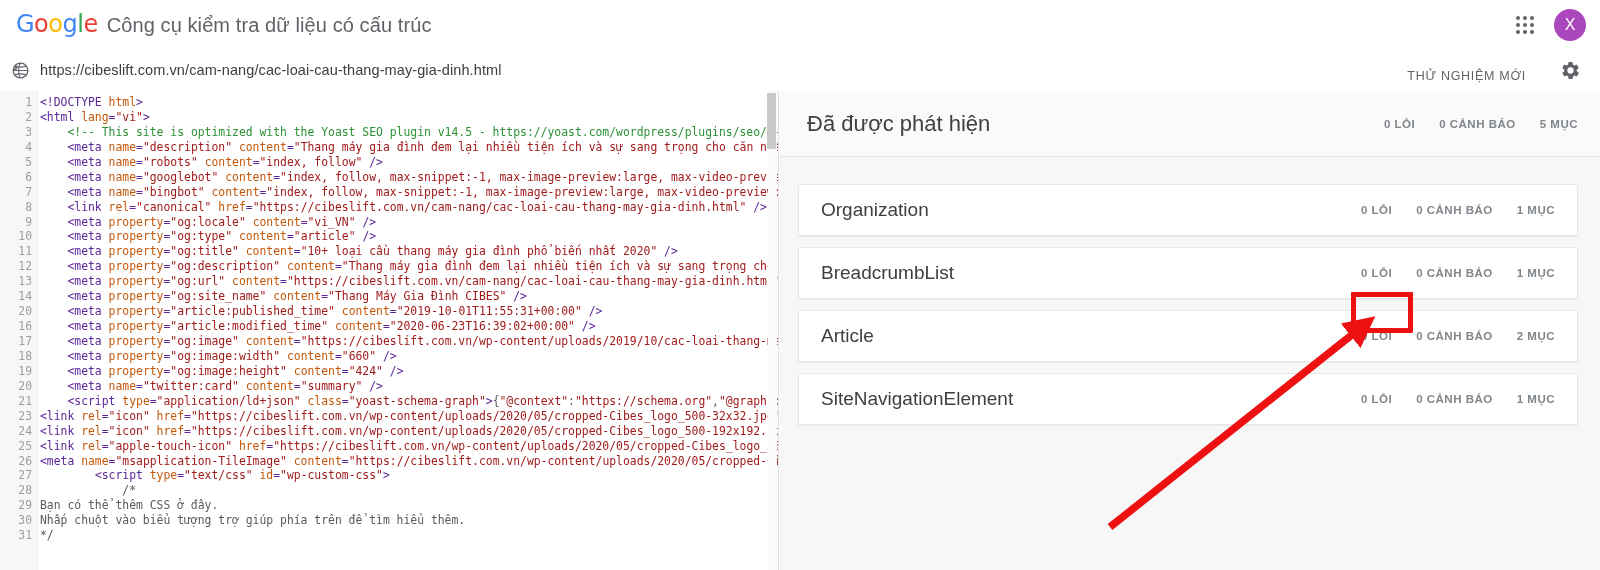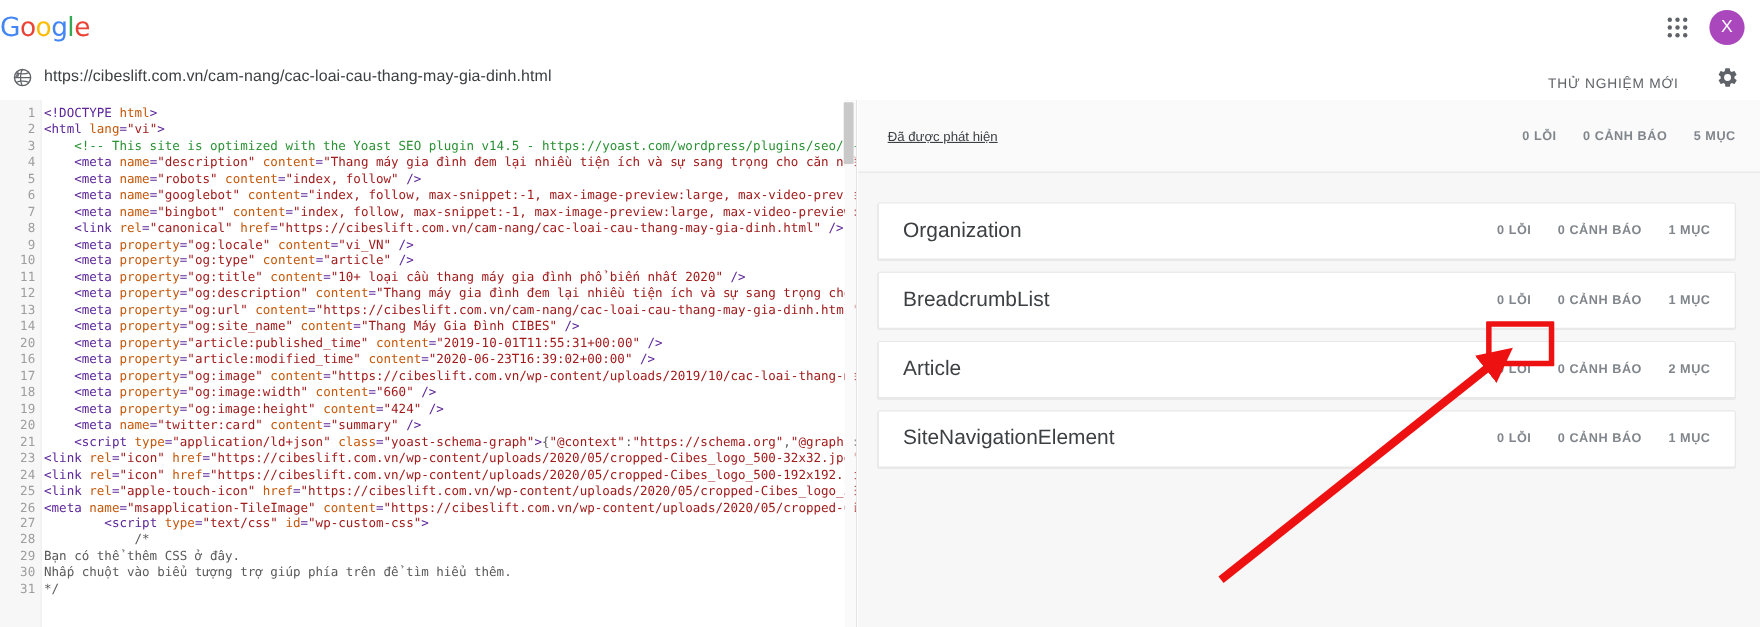--- a/index.html
+++ b/index.html
@@ -13,21 +13,21 @@
 
   
   #app-header {
     position: absolute; left: 0; top: 0;
     width: 1600px; height: 49px;
     background: #ffffff;
     display: flex; align-items: center;
   }
   #brand {
     display: flex; align-items: baseline;
-    padding-left: 0;
+    padding-left: 16px;
     white-space: nowrap;
   }
   #google-logo {
     font-family: "DejaVu Sans", sans-serif;
     font-size: 24px;
     letter-spacing: -0.5px;
     line-height: 1;
   }
   #google-logo span { font-weight: 400; }
   .g-b { color: #4285f4; }
@@ -170,24 +170,23 @@
   }
   #results-header {
     position: absolute; left: 0; top: 0;
     width: 820px; height: 66px;
     background: #fafafa;
     border-bottom: 1px solid #e4e4e4;
     display: flex; align-items: center;
   }
   #results-title {
     margin-left: 27px;
-    font-size: 12px;
+    font-size: 22px;
     color: #3c4043;
     font-weight: 400;
-    text-decoration: underline;
   }
   .counts {
     position: absolute; right: 22px; top: 50%;
     transform: translateY(-50%);
     display: flex; align-items: center; font-weight: bold;
   }
   .count-chip {
     font-size: 11.5px;
     color: #80868b;
     letter-spacing: 0.5px;
@@ -229,20 +228,21 @@
     border: 5px solid #ee1111;
     border-radius: 1px;
   }
 </style>
 </head>
 <body>
 
 <div id="app-header">
   <div id="brand">
     <div id="google-logo"><span class="g-b">G</span><span class="g-r">o</span><span class="g-y">o</span><span class="g-b">g</span><span class="g-g">l</span><span class="g-r">e</span></div>
+    <div id="product-name">Công cụ kiểm tra dữ liệu có cấu trúc</div>
   </div>
   <div id="header-right">
     <div id="apps-grid-icon">
       <i></i>
         <i></i>
         <i></i>
         <i></i>
         <i></i>
         <i></i>
         <i></i>

